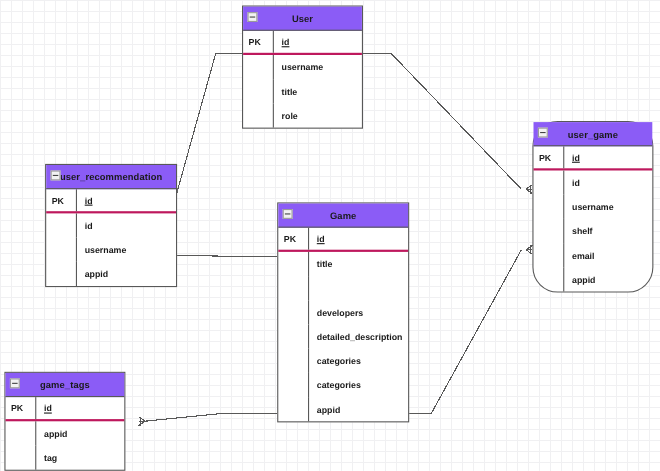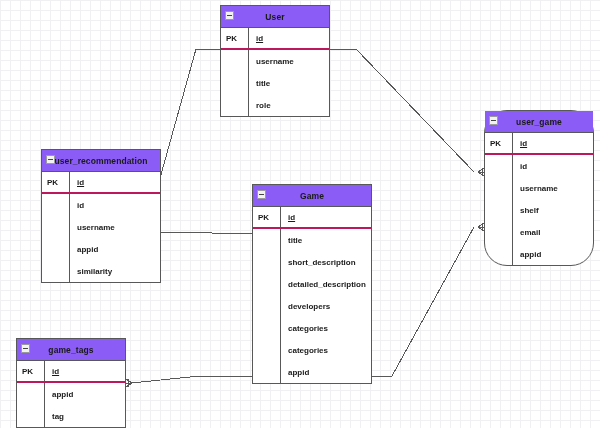--- a/index.html
+++ b/index.html
@@ -183,55 +183,50 @@
       <span class="col-name">id</span>
     </div>
     <div class="row attr">
       <span class="col-key"></span>
       <span class="col-name">username</span>
     </div>
     <div class="row attr">
       <span class="col-key"></span>
       <span class="col-name">appid</span>
     </div>
-    <div class="row attr">
-      <span class="col-key"></span>
-      <span class="col-name">similarity</span>
-    </div>
   </div>
 
   <div class="entity" style="left:252px;top:184px;width:120px;text-align:center;">
     <div class="ent-header">
       <span class="collapse-icon">
           <i></i>
         </span>
       <span class="ent-title">Game</span>
     </div>
     <div class="row pk">
       <span class="col-key">PK</span>
       <span class="col-name key-underline">id</span>
     </div>
     <div class="row attr">
       <span class="col-key"></span>
       <span class="col-name">title</span>
     </div>
     <div class="row attr">
       <span class="col-key"></span>
-      <span class="col-name">short_description</span>
+    </div>
+    <div class="row attr">
+      <span class="col-key"></span>
+      <span class="col-name">developers</span>
     </div>
     <div class="row attr">
       <span class="col-key"></span>
       <span class="col-name">detailed_description</span>
     </div>
     <div class="row attr">
       <span class="col-key"></span>
-      <span class="col-name">developers</span>
-    </div>
-    <div class="row attr">
-      <span class="col-key"></span>
       <span class="col-name">categories</span>
     </div>
     <div class="row attr">
       <span class="col-key"></span>
       <span class="col-name">categories</span>
     </div>
     <div class="row attr">
       <span class="col-key"></span>
       <span class="col-name">appid</span>
     </div>
@@ -263,21 +258,21 @@
     <div class="row attr">
       <span class="col-key"></span>
       <span class="col-name">email</span>
     </div>
     <div class="row attr">
       <span class="col-key"></span>
       <span class="col-name">appid</span>
     </div>
   </div>
 
-  <div class="entity" style="left:16px;top:338px;width:110px;">
+  <div class="entity" style="left:4px;top:338px;width:110px;">
     <div class="ent-header">
       <span class="collapse-icon">
           <i></i>
         </span>
       <span class="ent-title">game_tags</span>
     </div>
     <div class="row pk">
       <span class="col-key">PK</span>
       <span class="col-name key-underline">id</span>
     </div>

